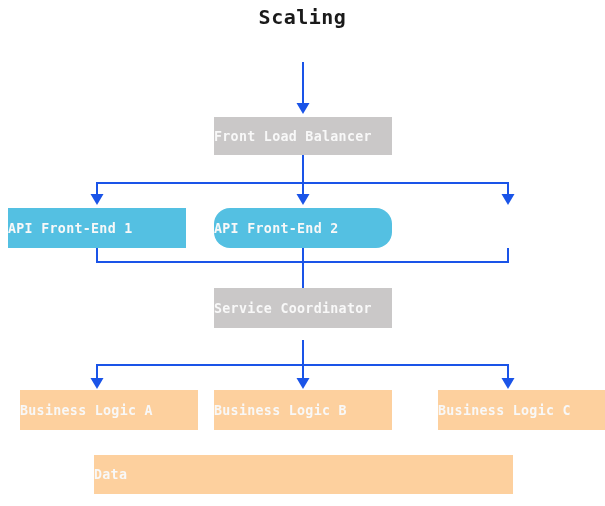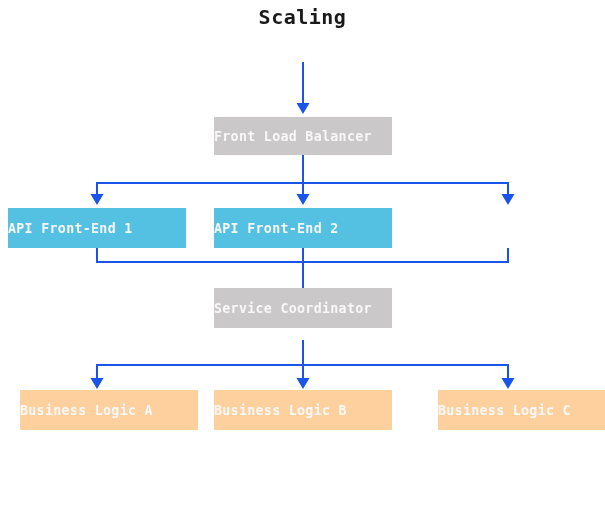--- a/index.html
+++ b/index.html
@@ -52,21 +52,21 @@
     color: var(--node-text, #f8f8f8);
     white-space: nowrap;
   }
   .node--gray   { background: var(--node-gray, #cac8c8); }
   .node--cyan   { background: var(--node-cyan, #54c0e2); }
   .node--orange { background: var(--node-orange, #fdd09e); }
 
   
   .pos-flb  { left: 214px; top: 117px; width: 178px; height: 38px; }
   .pos-api1 { left: 8px;   top: 208px; width: 178px; height: 40px; }
-  .pos-api2 { left: 214px; top: 208px; width: 178px; height: 40px; }
+  .pos-api2 { left: 214px; top: 208px; width: 178px; height: 40px; border-radius: 16px; }
   .pos-api3 { left: 420px; top: 208px; width: 178px; height: 40px; }
   .pos-sc   { left: 214px; top: 288px; width: 178px; height: 40px; }
   .pos-bla  { left: 20px;   top: 390px; width: 178px; height: 40px; }
   .pos-blb  { left: 214px; top: 390px; width: 178px; height: 40px; }
   .pos-blc  { left: 420px; top: 390px; width: 178px; height: 40px; margin-left: 18px; }
   .pos-data { left: 94px;  top: 455px; width: 419px; height: 39px; }
 </style>
 </head>
 <body>
 
@@ -128,14 +128,17 @@
   <div class="node node--orange pos-bla">
     <span>Business Logic A</span>
   </div>
   <div class="node node--orange pos-blb">
     <span>Business Logic B</span>
   </div>
   <div class="node node--orange pos-blc">
     <span>Business Logic C</span>
   </div>
 
+  <div class="node node--orange pos-data">
+    <span>Data</span>
+  </div>
 
 </div>
 
 </body></html>

